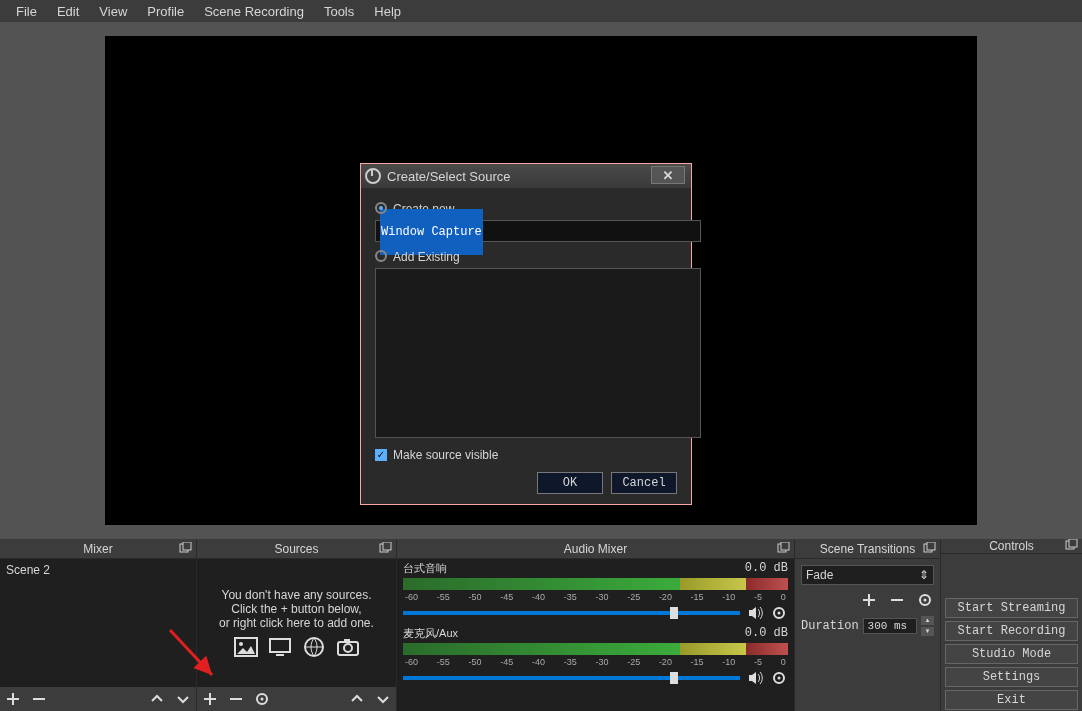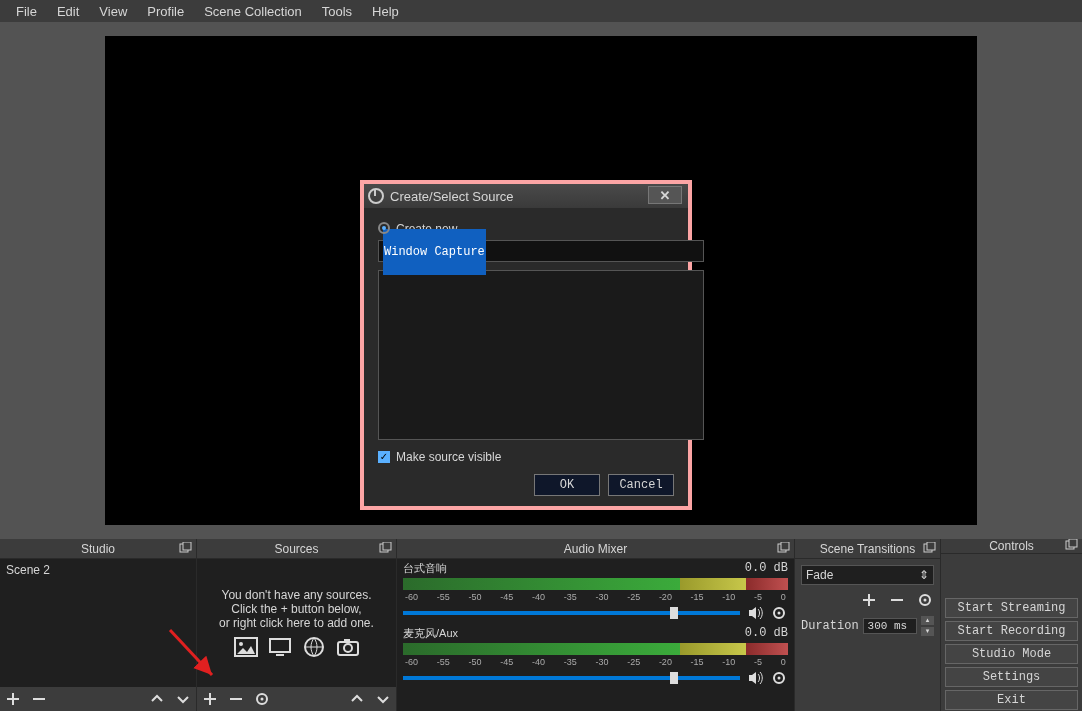--- a/index.html
+++ b/index.html
@@ -41,21 +41,21 @@
 .trans-body { flex: 1; background: #3c3c3c; padding: 6px; font-size: 12px; }
 .select { background: #1f1f1f; border: 1px solid #555; padding: 2px 4px; display:flex; justify-content:space-between; align-items:center; height: 20px; }
 .trans-btns { display:flex; justify-content:flex-end; gap:10px; margin: 6px 0; }
 .dur-row { display:flex; align-items:center; gap:4px; }
 .num-input { background:#1f1f1f; border:1px solid #555; width:58px; padding:1px 4px; font-size:11px; }
 .spin { width:14px; display:flex; flex-direction:column; }
 .spin div { height:9px; background:#555; margin:1px 0; font-size:7px; text-align:center; line-height:7px;}
 .ctrl-body { flex:1; background:#3c3c3c; padding: 4px; display:flex; flex-direction:column; gap:3px;margin-top:40px; }
 .btn { background:#444; border:1px solid #666; text-align:center; padding:2px 0; font-size:12px; cursor:pointer; }
 
-.dialog { position:absolute; left:360px; top:180px; width:332px; background:#2a2a2a; border:4px solid #fca5a5; z-index:10; box-shadow:0 0 10px rgba(0,0,0,0.6); }
+.dialog { position:absolute; left:360px; top:163px; width:332px; background:#2a2a2a; border:1px solid #fca5a5; z-index:10; box-shadow:0 0 10px rgba(0,0,0,0.6); }
 .titlebar { height:24px; background: linear-gradient(#4a4a4a,#3a3a3a); display:flex; align-items:center; padding:0 4px; position:relative; }
 .titlebar .logo { width:16px; height:16px; border:2px solid #ccc; border-radius:50%; margin-right:6px; position:relative;}
 .titlebar .logo::after{content:"";position:absolute;left:4px;top:0;width:2px;height:6px;background:#ccc;}
 .titlebar .close { position:absolute; right:6px; top:2px; width:34px; height:18px; background:#555; border:1px solid #777; display:flex; align-items:center; justify-content:center; cursor:pointer; font-weight:bold;}
 .dlg-body { padding:10px 14px; }
 .radio-row { display:flex; align-items:flex-start; gap:6px; margin:4px 0; font-family:"Courier New",monospace; font-size:12px;}
 .radio { width:12px; height:12px; border-radius:50%; border:2px solid #888; display:inline-block; position:relative;}
 .radio.sel::after{content:"";position:absolute;left:2px;top:2px;width:4px;height:4px;border-radius:50%;background:#5ab0ff;}
 .name-input { width: 326px; background:#111; border:1px solid #555; padding:2px 4px; margin:4px 0 8px 0;}
 .name-input span { background:#1060c0; color:#fff; font-family:"Courier New",monospace; font-size:12px; padding:16px 1px;}
@@ -68,34 +68,34 @@
 svg { display:block; }
 </style>
 </head>
 <body>
 
 <div class="menubar">
   <div>File</div>
   <div>Edit</div>
   <div>View</div>
   <div>Profile</div>
-  <div>Scene Collection</div>
+  <div>Scene Recording</div>
   <div>Tools</div>
   <div>Help</div>
 </div>
 
 <div class="preview-area">
   <div class="preview-canvas"></div>
 </div>
 
 <div class="docks">
 
   <div class="dock scenes">
     <div class="dock-header">
-      <span>Studio</span>
+      <span>Mixer</span>
       <span class="popout">
           <svg width="14" height="14">
             <rect x="2" y="2" width="8" height="8" fill="none" stroke="#ccc"></rect>
             <rect x="5" y="0" width="8" height="8" fill="#3c3c3c" stroke="#ccc"></rect>
           </svg>
         </span>
     </div>
     <div class="list-body">
       <div class="list-item scene-sel">Scene 2</div>
     </div>
@@ -380,20 +380,24 @@
     <span class="close">✕</span>
   </div>
   <div class="dlg-body">
     <div class="radio-row">
       <span class="radio sel"></span>
       <span>Create new</span>
     </div>
     <div class="name-input">
       <span>Window Capture</span>
     </div>
+    <div class="radio-row">
+      <span class="radio"></span>
+      <span>Add Existing</span>
+    </div>
     <div class="existing-list"></div>
     <div class="chk-row">
       <span class="chk">✓</span>
       <span>Make source visible</span>
     </div>
     <div class="dlg-btns">
       <div class="dlg-btn">OK</div>
       <div class="dlg-btn">Cancel</div>
     </div>
   </div>

